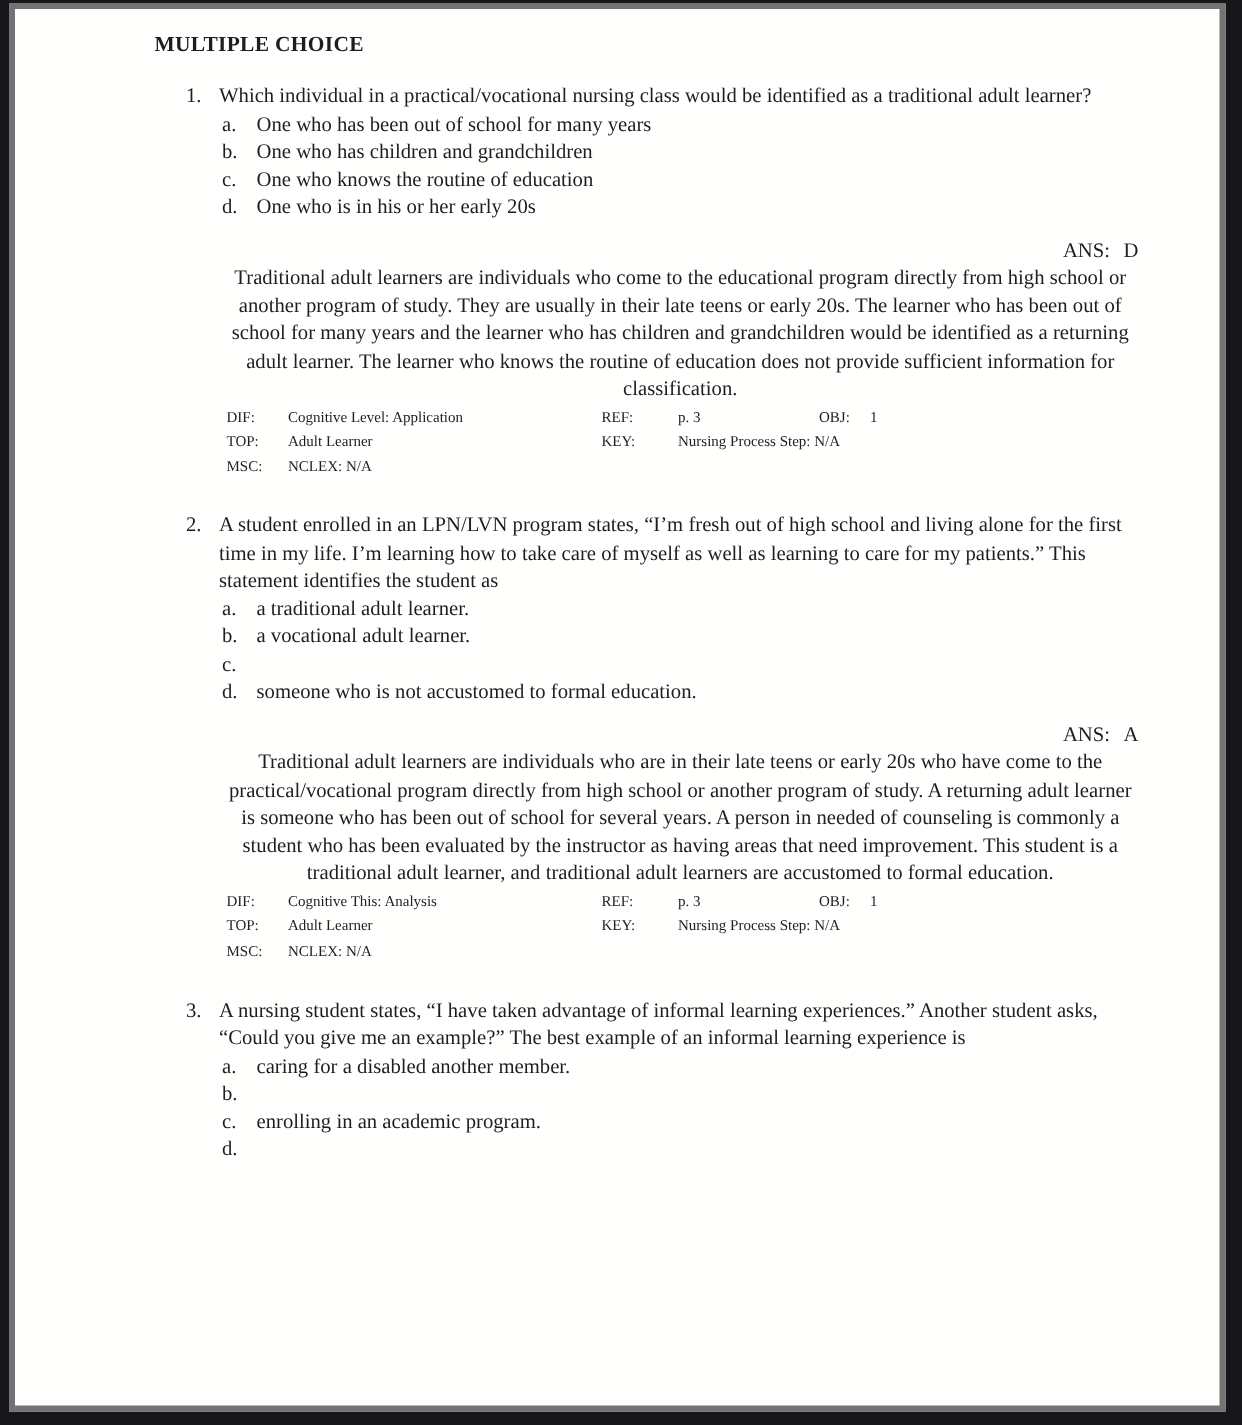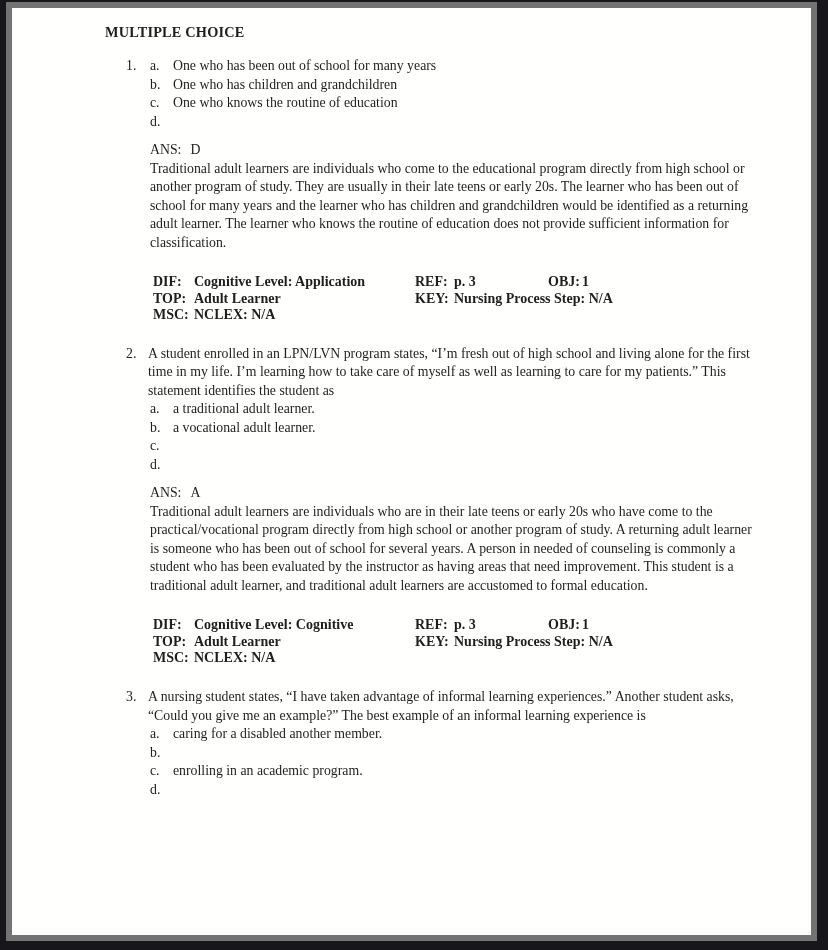--- a/index.html
+++ b/index.html
@@ -6,77 +6,79 @@
   html, body { margin: 0; padding: 0; }
   body {
     width: 828px; height: 950px; position: relative;
     background: #17171b;
     font-family: "Liberation Serif", "DejaVu Serif", serif;
   }
   .page {
     position: absolute; left: 6px; top: 2px;
     width: 811px; height: 939px;
     background: #fffffe;
-    border: 6px solid #737373;
+    border: 4px solid #737373;
     color: #1e1e1e;
     font-size: 13.8px; line-height: 18.5px;
     overflow: hidden;
   }
   .heading {
     margin: 15px 0 0 93px;
     font-size: 14.3px; font-weight: 700; line-height: 18px;
     letter-spacing: 0.2px;
   }
   .questions { padding-top: 16px; }
   .question { display: flex; margin: 0 0 21px 114px; }
   .qnum { width: 22px; flex: none; }
   .qbody { width: 613px; flex: none; }
   .stem { margin: 0; }
   .option { display: flex; padding-left: 2px; }
   .opt-letter { width: 23px; flex: none; }
   .answer { margin-top: 10px; padding-left: 2px; }
-  .ans-line { margin: 0; }
+  .ans-line { margin: 0; text-align: right; }
   .ans-value { margin-left: 9px; }
-  .rationale { margin: 0; }
-  .meta { margin-top: 22px; font-size: 14px; line-height: 16.6px; font-weight: bold; }
+  .rationale { margin: 0; text-align: center; }
+  .meta { margin-top: 2px; font-size: 10px; line-height: 16.6px; }
   .meta-row { position: relative; height: 16.6px; }
   .meta-row span { position: absolute; top: 0; white-space: nowrap; }
   .mc1 { left: 5px; }
   .mc2 { left: 46px; }
-  .mc3 { left: 267px; }
+  .mc3 { left: 255px; }
   .mc4 { left: 306px; }
   .mc5 { left: 400px; }
   .mc6 { left: 434px; }
 </style>
 </head>
 <body>
 
 <div class="page">
   <h1 class="heading">MULTIPLE CHOICE</h1>
 
   <div class="questions">
 
     <div class="question">
       <div class="qnum">1.</div>
       <div class="qbody">
+        <p class="stem">Which individual in a practical/vocational nursing class would be identified as a traditional adult learner?</p>
         <div class="options">
           <div class="option">
             <span class="opt-letter">a.</span>
             <span class="opt-text">One who has been out of school for many years</span>
           </div>
           <div class="option">
             <span class="opt-letter">b.</span>
             <span class="opt-text">One who has children and grandchildren</span>
           </div>
           <div class="option">
             <span class="opt-letter">c.</span>
             <span class="opt-text">One who knows the routine of education</span>
           </div>
           <div class="option">
             <span class="opt-letter">d.</span>
+            <span class="opt-text">One who is in his or her early 20s</span>
           </div>
         </div>
         <div class="answer">
           <p class="ans-line"><span>ANS:</span><span class="ans-value">D</span></p>
           <p class="rationale">Traditional adult learners are individuals who come to the educational program directly from high school or another program of study. They are usually in their late teens or early 20s. The learner who has been out of school for many years and the learner who has children and grandchildren would be identified as a returning adult learner. The learner who knows the routine of education does not provide sufficient information for classification.</p>
         </div>
         <div class="meta">
           <div class="meta-row">
             <span class="mc1">DIF:</span>
             <span class="mc2">Cognitive Level: Application</span>
@@ -110,30 +112,31 @@
           </div>
           <div class="option">
             <span class="opt-letter">b.</span>
             <span class="opt-text">a vocational adult learner.</span>
           </div>
           <div class="option">
             <span class="opt-letter">c.</span>
           </div>
           <div class="option">
             <span class="opt-letter">d.</span>
+            <span class="opt-text">someone who is not accustomed to formal education.</span>
           </div>
         </div>
         <div class="answer">
           <p class="ans-line"><span>ANS:</span><span class="ans-value">A</span></p>
           <p class="rationale">Traditional adult learners are individuals who are in their late teens or early 20s who have come to the practical/vocational program directly from high school or another program of study. A returning adult learner is someone who has been out of school for several years. A person in needed of counseling is commonly a student who has been evaluated by the instructor as having areas that need improvement. This student is a traditional adult learner, and traditional adult learners are accustomed to formal education.</p>
         </div>
         <div class="meta">
           <div class="meta-row">
             <span class="mc1">DIF:</span>
-            <span class="mc2">Cognitive Level: Cognitive</span>
+            <span class="mc2">Cognitive This: Analysis</span>
             <span class="mc3">REF:</span>
             <span class="mc4">p. 3</span>
             <span class="mc5">OBJ:</span>
             <span class="mc6">1</span>
           </div>
           <div class="meta-row">
             <span class="mc1">TOP:</span>
             <span class="mc2">Adult Learner</span>
             <span class="mc3">KEY:</span>
             <span class="mc4">Nursing Process Step: N/A</span>

